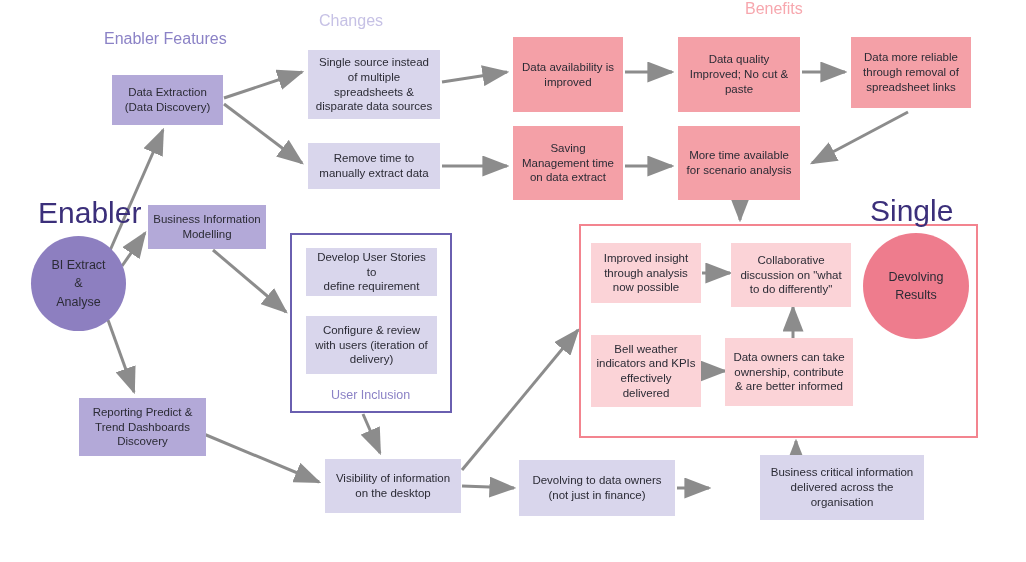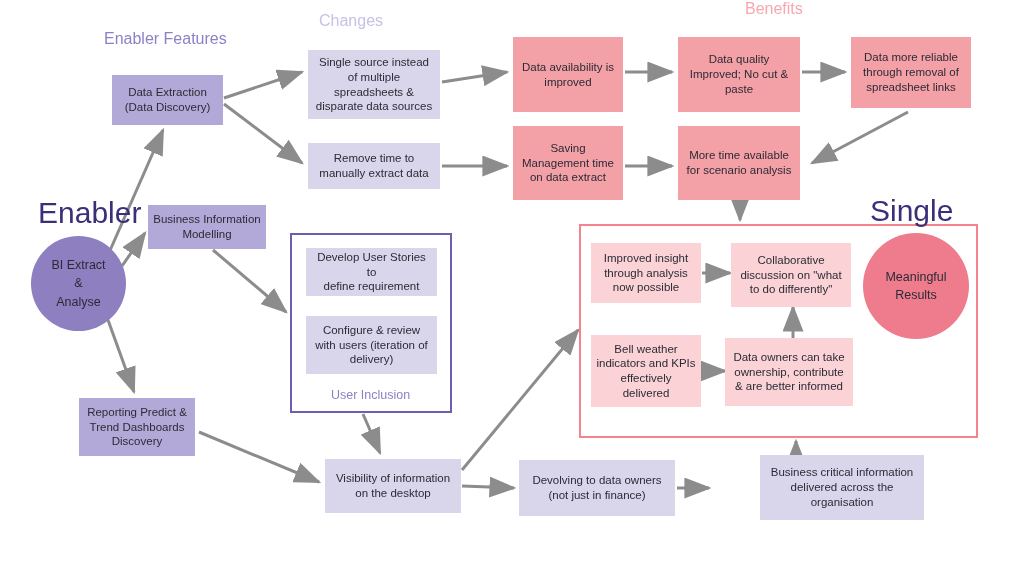--- a/index.html
+++ b/index.html
@@ -159,35 +159,35 @@
   <div class="big-title" style="left:870px; top:194px;">Single</div>
 
   <div class="group-label" style="left:331px; top:388px;">User Inclusion</div>
 
   <div class="circle circle-purple" style="left:31px; top:236px; width:95px; height:95px;">
     <span style="white-space:pre-line;">BI Extract
 &amp;
 Analyse</span>
   </div>
   <div class="circle circle-pink" style="left:863px; top:233px; width:106px; height:106px;">
-    <span style="white-space:pre-line;">Meaningful
+    <span style="white-space:pre-line;">Devolving
 Results</span>
   </div>
 
   <div class="node purple-dark" style="left:112px; top:75px; width:111px; height:50px;">
     <span style="white-space:pre-line;">Data Extraction
 (Data Discovery)</span>
   </div>
 
   <div class="node purple-dark" style="left:148px; top:205px; width:118px; height:44px;">
     <span style="white-space:pre-line;">Business Information
 Modelling</span>
   </div>
 
-  <div class="node purple-dark" style="left:79px; top:398px; width:116px; height:58px;">
+  <div class="node purple-dark" style="left:79px; top:398px; width:127px; height:58px;">
     <span style="white-space:pre-line;">Reporting Predict &amp;
 Trend Dashboards
 Discovery</span>
   </div>
 
   <div class="node purple-light" style="left:308px; top:50px; width:132px; height:69px;">
     <span style="white-space:pre-line;">Single source instead
 of multiple
 spreadsheets &amp;
 disparate data sources</span>

